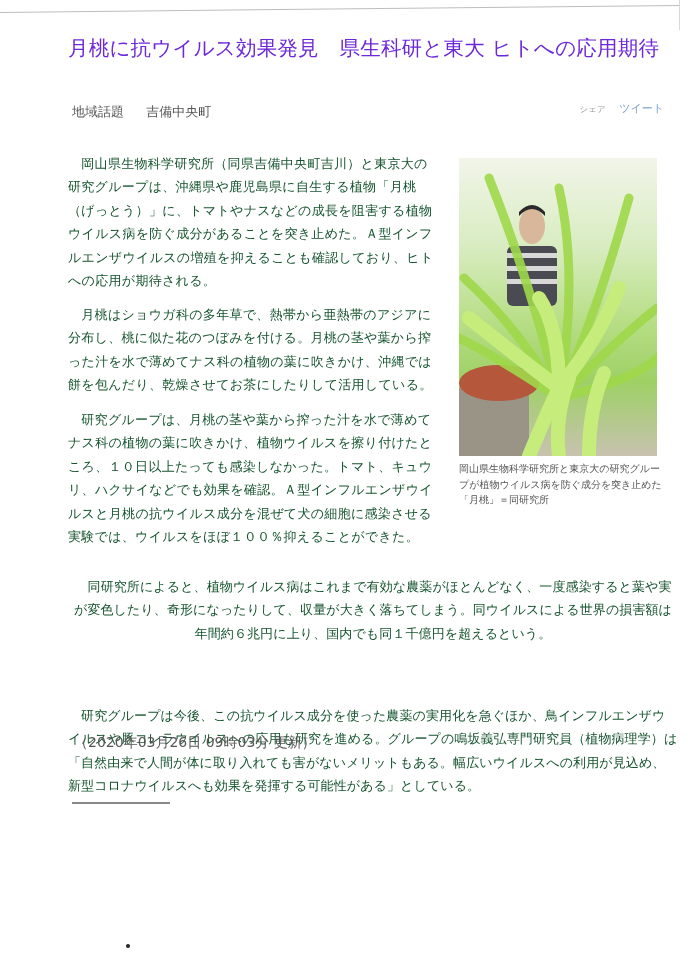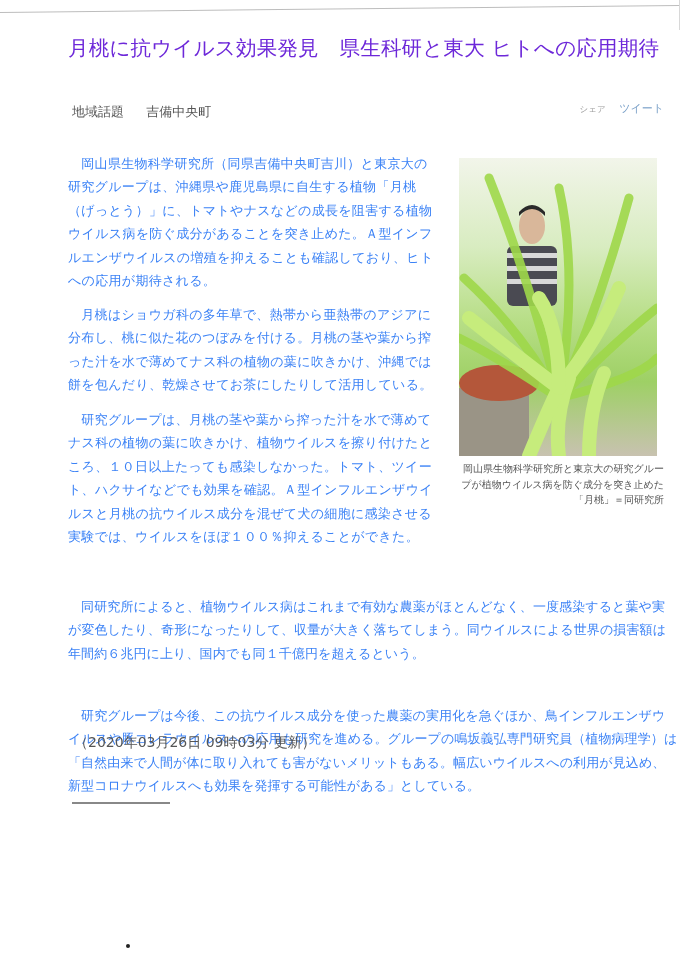--- a/index.html
+++ b/index.html
@@ -15,28 +15,28 @@
   .headline {
     position: absolute; left: 68px; top: 36px; width: 600px;
     font-size: 20.5px; line-height: 25px; color: #6d28d9; font-weight: normal; margin: 0;
     letter-spacing: 0.2px;
   }
   .meta-left { position: absolute; left: 72px; top: 103px; font-size: 13px; color: #555; }
   .meta-left span { margin-right: 18px; }
   .meta-right { position: absolute; right: 36px; top: 101px; font-size: 11px; }
   .share { color: #9a9a9a; font-size: 8.5px; margin-right: 10px; }
   .tweet { color: #7aa0c8; text-decoration: none; }
-  .body-text { position: absolute; left: 68px; font-size: 13px; line-height: 23.4px; color: #3b82f6; margin: 0; letter-spacing: 0.3px; }
+  .body-text { position: absolute; left: 68px; font-size: 13px; line-height: 23.4px; color: #14532d; margin: 0; letter-spacing: 0.3px; }
   .narrow { width: 372px; }
   .wide { width: 610px; letter-spacing: 0.1px; }
   .photo {
     position: absolute; left: 459px; top: 158px; width: 198px; height: 298px; overflow: hidden;
     background: linear-gradient(180deg,#f2f5ea 0%,#d8ecc0 30%,#b7de86 55%,#9ed065 75%,#c8c2b0 100%);
   }
-  .caption { position: absolute; left: 459px; top: 461px; width: 205px; font-size: 10px; line-height: 15.5px; color: #555; margin: 0; text-align: right; }
+  .caption { position: absolute; left: 459px; top: 461px; width: 205px; font-size: 10px; line-height: 15.5px; color: #555; margin: 0; }
   .timestamp { position: absolute; left: 74px; top: 734px; font-size: 14px; color: #555; }
   .bottom-rule { position: absolute; left: 72px; top: 802px; width: 98px; height: 2px; background: #888; }
   .dot { position: absolute; left: 126px; top: 944px; width: 4px; height: 4px; border-radius: 50%; background: #222; }
 </style>
 </head>
 <body>
 
 <div class="top-rule"></div>
 <div class="right-edge"></div>
 
@@ -47,22 +47,22 @@
   <span>吉備中央町</span>
 </div>
 
 <div class="meta-right">
   <span class="share">シェア</span>
   <a class="tweet">ツイート</a>
 </div>
 
 <p class="body-text narrow" style="top:152px;">　岡山県生物科学研究所（同県吉備中央町吉川）と東京大の研究グループは、沖縄県や鹿児島県に自生する植物「月桃（げっとう）」に、トマトやナスなどの成長を阻害する植物ウイルス病を防ぐ成分があることを突き止めた。Ａ型インフルエンザウイルスの増殖を抑えることも確認しており、ヒトへの応用が期待される。</p>
 <p class="body-text narrow" style="top:303px;">　月桃はショウガ科の多年草で、熱帯から亜熱帯のアジアに分布し、桃に似た花のつぼみを付ける。月桃の茎や葉から搾った汁を水で薄めてナス科の植物の葉に吹きかけ、沖縄では餅を包んだり、乾燥させてお茶にしたりして活用している。</p>
-<p class="body-text narrow" style="top:408px;">　研究グループは、月桃の茎や葉から搾った汁を水で薄めてナス科の植物の葉に吹きかけ、植物ウイルスを擦り付けたところ、１０日以上たっても感染しなかった。トマト、ツイート、ハクサイなどでも効果を確認。Ａ型インフルエンザウイルスと月桃の抗ウイルス成分を混ぜて犬の細胞に感染させる実験では、ウイルスをほぼ１００％抑えることができた。</p>
-<p class="body-text wide" style="top:595px;">　同研究所によると、植物ウイルス病はこれまで有効な農薬がほとんどなく、一度感染すると葉や実が変色したり、奇形になったりして、収量が大きく落ちてしまう。同ウイルスによる世界の損害額は年間約６兆円に上り、国内でも同１千億円を超えるという。</p>
+<p class="body-text narrow" style="top:408px;">　研究グループは、月桃の茎や葉から搾った汁を水で薄めてナス科の植物の葉に吹きかけ、植物ウイルスを擦り付けたところ、１０日以上たっても感染しなかった。トマト、キュウリ、ハクサイなどでも効果を確認。Ａ型インフルエンザウイルスと月桃の抗ウイルス成分を混ぜて犬の細胞に感染させる実験では、ウイルスをほぼ１００％抑えることができた。</p>
+<p class="body-text wide" style="top:575px;text-align:center;">　同研究所によると、植物ウイルス病はこれまで有効な農薬がほとんどなく、一度感染すると葉や実が変色したり、奇形になったりして、収量が大きく落ちてしまう。同ウイルスによる世界の損害額は年間約６兆円に上り、国内でも同１千億円を超えるという。</p>
 <p class="body-text wide" style="top:704px;">　研究グループは今後、この抗ウイルス成分を使った農薬の実用化を急ぐほか、鳥インフルエンザウイルスや豚コレラウイルスへの応用も研究を進める。グループの鳴坂義弘専門研究員（植物病理学）は「自然由来で人間が体に取り入れても害がないメリットもある。幅広いウイルスへの利用が見込め、新型コロナウイルスへも効果を発揮する可能性がある」としている。</p>
 
 <div class="photo" title="月桃の植物と研究員">
   <svg width="198" height="298" viewBox="0 0 198 298">
     <rect x="0" y="230" width="70" height="68" fill="#9a9486"></rect>
     <ellipse cx="40" cy="225" rx="40" ry="18" fill="#b4573a"></ellipse>
     <rect x="48" y="88" width="50" height="60" rx="6" fill="#4a4a52"></rect>
     <rect x="48" y="95" width="50" height="5" fill="#d8d8d8"></rect>
     <rect x="48" y="108" width="50" height="5" fill="#d8d8d8"></rect>
     <rect x="48" y="121" width="50" height="5" fill="#d8d8d8"></rect>

